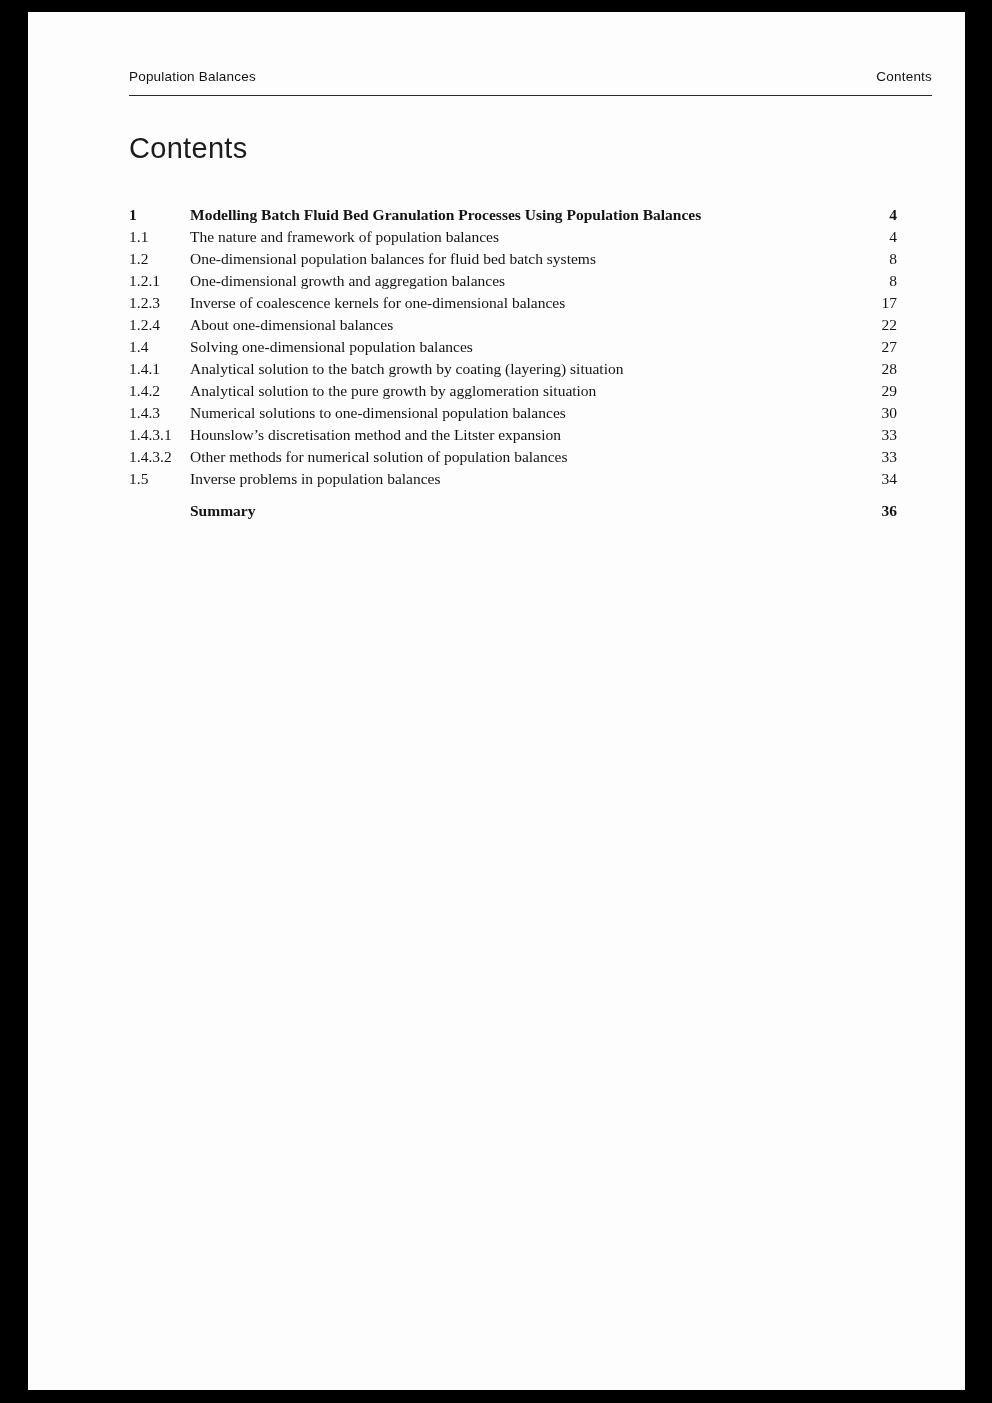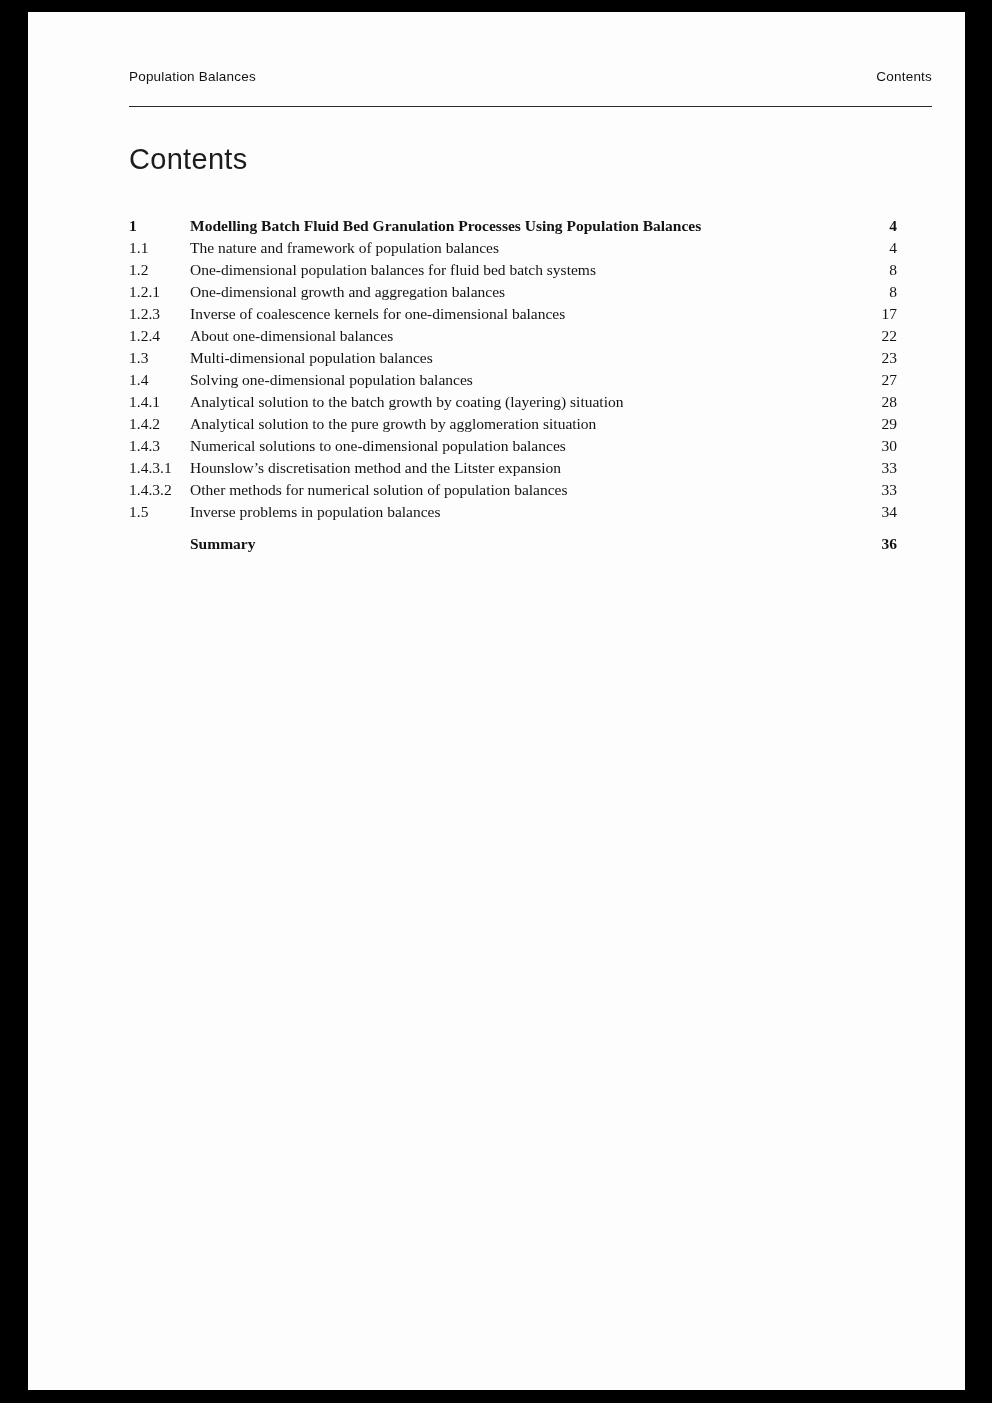--- a/index.html
+++ b/index.html
@@ -24,21 +24,21 @@
     box-sizing: border-box;
     padding: 57px 33px 0 101px;
   }
   .running-header {
     display: flex;
     justify-content: space-between;
     align-items: baseline;
     font-family: "Liberation Sans", sans-serif;
     font-size: 13.5px;
     letter-spacing: 0.2px;
-    padding-bottom: 22px;
+    padding-bottom: 11px;
     border-bottom: 1px solid #2a2a2a;
   }
   .page-title {
     font-family: "Liberation Sans", sans-serif;
     font-size: 29px;
     font-weight: 400;
     letter-spacing: 0.3px;
     margin: 36px 0 0 0;
     color: #1c1c1c;
   }
@@ -118,25 +118,20 @@
       <span class="toc-title">Inverse of coalescence kernels for one-dimensional balances</span>
       <span class="toc-page">17</span>
     </div>
 
     <div class="toc-row">
       <span class="toc-num">1.2.4</span>
       <span class="toc-title">About one-dimensional balances</span>
       <span class="toc-page">22</span>
     </div>
 
-    <div class="toc-row">
-      <span class="toc-num">1.3</span>
-      <span class="toc-title">Multi-dimensional population balances</span>
-      <span class="toc-page">23</span>
-    </div>
 
     <div class="toc-row">
       <span class="toc-num">1.4</span>
       <span class="toc-title">Solving one-dimensional population balances</span>
       <span class="toc-page">27</span>
     </div>
 
     <div class="toc-row">
       <span class="toc-num">1.4.1</span>
       <span class="toc-title">Analytical solution to the batch growth by coating (layering) situation</span>

